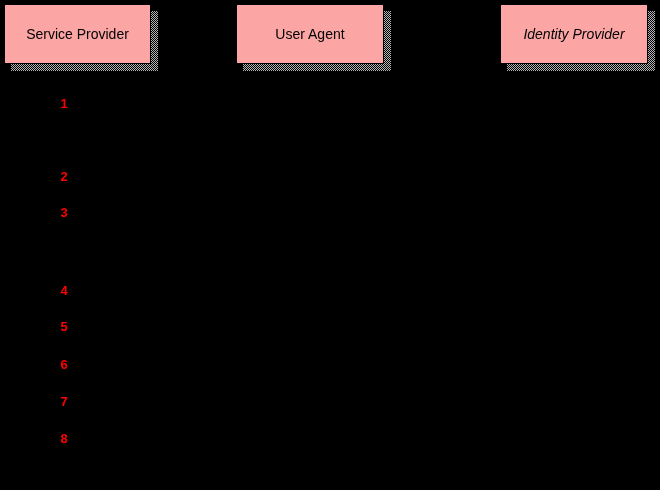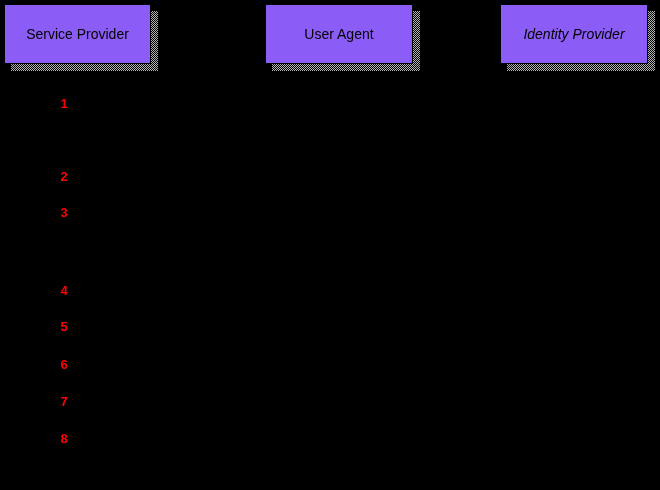--- a/index.html
+++ b/index.html
@@ -35,21 +35,21 @@
     background-size: 2px 2px;
     background-position: 0 0, 1px 1px;
   }
   .participant .boxface {
     position: absolute;
     left: 0;
     top: 0;
     width: 100%;
     height: 100%;
     box-sizing: border-box;
-    background: #8b5cf6;
+    background: #fca5a5;
     border: 1px solid #000000;
     display: flex;
     align-items: center;
     justify-content: center;
   }
   .participant .boxlabel {
     color: #000000;
     font-size: 14px;
     font-family: "Liberation Sans", sans-serif;
     font-weight: normal;
@@ -82,21 +82,21 @@
 
 <div id="canvas">
 
   <div class="participant" style="left:4px; top:4px; width:147px; height:60px;">
     <div class="shadow"></div>
     <div class="boxface">
       <span class="boxlabel">Service Provider</span>
     </div>
   </div>
 
-  <div class="participant" style="left:265px; top:4px; width:148px; height:60px;">
+  <div class="participant" style="left:236px; top:4px; width:148px; height:60px;">
     <div class="shadow"></div>
     <div class="boxface">
       <span class="boxlabel">User Agent</span>
     </div>
   </div>
 
   <div class="participant" style="left:500px; top:4px; width:148px; height:60px;font-style:italic;">
     <div class="shadow"></div>
     <div class="boxface">
       <span class="boxlabel">Identity Provider</span>

